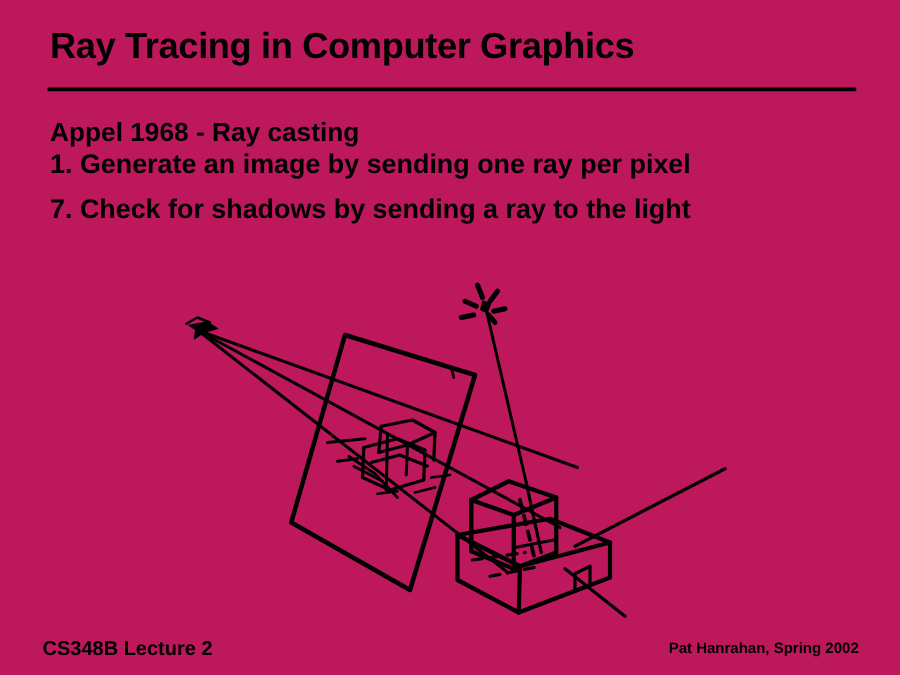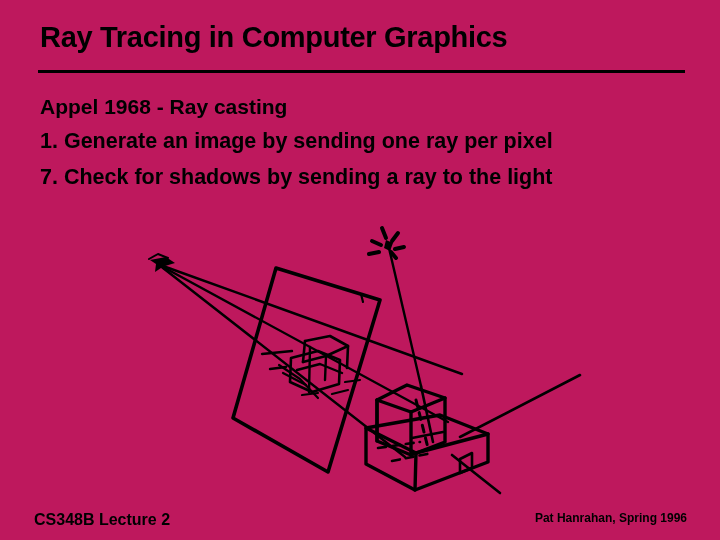--- a/index.html
+++ b/index.html
@@ -44,21 +44,21 @@
     width: 660px;
   }
   .body-line {
     color: #000000;
     font-weight: bold;
     white-space: nowrap;
   }
   .body-line.lead {
     font-size: 21px;
     line-height: 1.0;
-    margin-bottom: 14px;
+    margin-bottom: 4px;
   }
   .body-line.step {
     font-size: 21.5px;
     line-height: 1.0;
     margin-bottom: 14px;
   }
   #figure {
     position: absolute;
     left: 0px;
     top: 210px;
@@ -184,15 +184,15 @@
         <path class="ink" stroke-width="2.6" stroke-dasharray="8 6" d="M 392 251 L 432 243"></path>
         <path class="ink" stroke-width="2.6" d="M 460 249 L 472 243 L 472 258 L 460 263 Z"></path>
         <path class="ink" stroke-width="2.4" d="M 412 228 L 443 222"></path>
       </g>
 
     </svg>
   </div>
 
   <div id="footer-left">CS348B Lecture 2</div>
 
-  <div id="footer-right">Pat Hanrahan, Spring 1996</div>
+  <div id="footer-right">Pat Hanrahan, Spring 2002</div>
 
 </div>
 
 </body></html>

